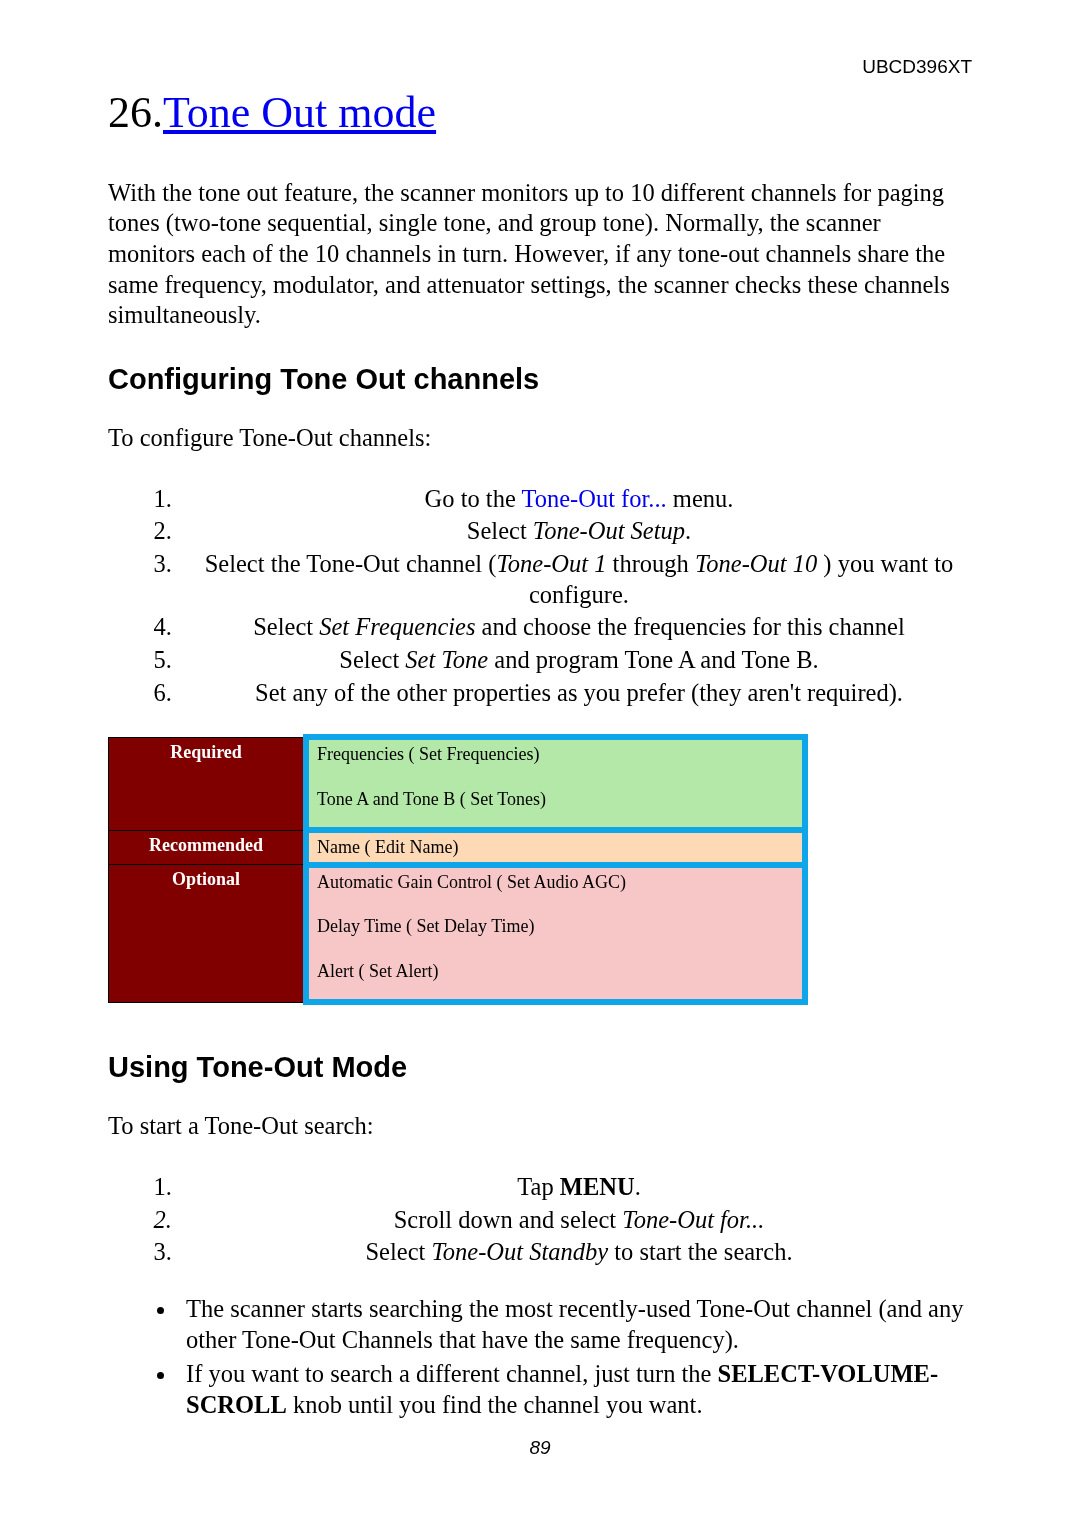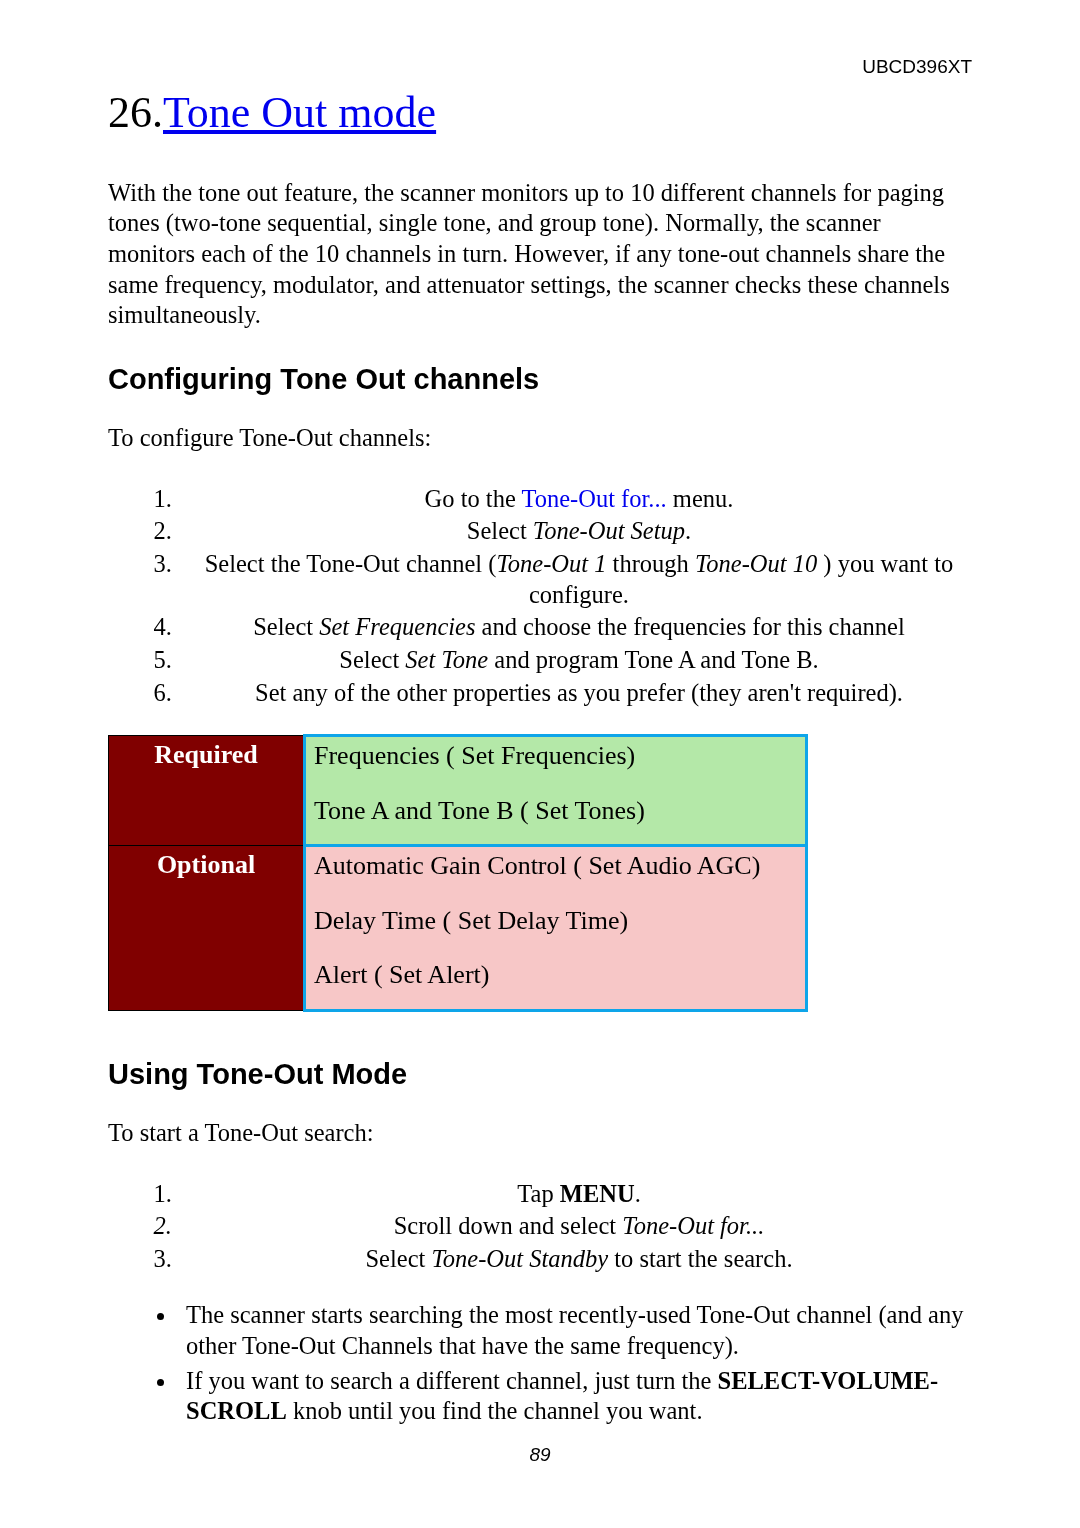--- a/index.html
+++ b/index.html
@@ -64,34 +64,34 @@
   a.inline-link {
     color: #0000EE;
     text-decoration: none;
   }
   em, .it { font-style: italic; }
   strong, .bd { font-weight: bold; }
 
   table.settings {
     border-collapse: collapse;
     width: 700px;
-    font-size: 26px;
+    font-size: 18px;
   }
   table.settings th {
     background: #800000;
     color: #ffffff;
     font-weight: bold;
     text-align: center;
     vertical-align: top;
     padding: 3px 8px;
     border: 1px solid #000;
     width: 178px;
   }
   table.settings td {
-    border: 3px solid #0ea5e9;
+    border: 6px solid #0ea5e9;
     padding: 3px 8px;
     vertical-align: top;
   }
   .cell-green   { background: #B4E8A8; }
   .cell-orange  { background: #FDD9B5; }
   .cell-pink    { background: #F7C7C7; }
   .cell-spacer  { height: 22px; display:block; }
 
   .page-number {
     font-family: Arial, Helvetica, sans-serif;
@@ -141,20 +141,26 @@
 
   <table class="settings">
     <tbody>
         <tr>
       <th>Required</th>
       <td class="cell-green">
         <span>Frequencies ( Set Frequencies)</span>
         <span class="cell-spacer"></span>
         <span>Tone A and Tone B ( Set Tones)</span>
         <span class="cell-spacer" style="height:14px"></span>
+      </td>
+    </tr>
+    <tr>
+      <th>Recommended</th>
+      <td class="cell-orange">
+        <span>Name ( Edit Name)</span>
       </td>
     </tr>
     <tr>
       <th>Optional</th>
       <td class="cell-pink">
         <span>Automatic Gain Control ( Set Audio AGC)</span>
         <span class="cell-spacer"></span>
         <span>Delay Time ( Set Delay Time)</span>
         <span class="cell-spacer"></span>
         <span>Alert ( Set Alert)</span>

